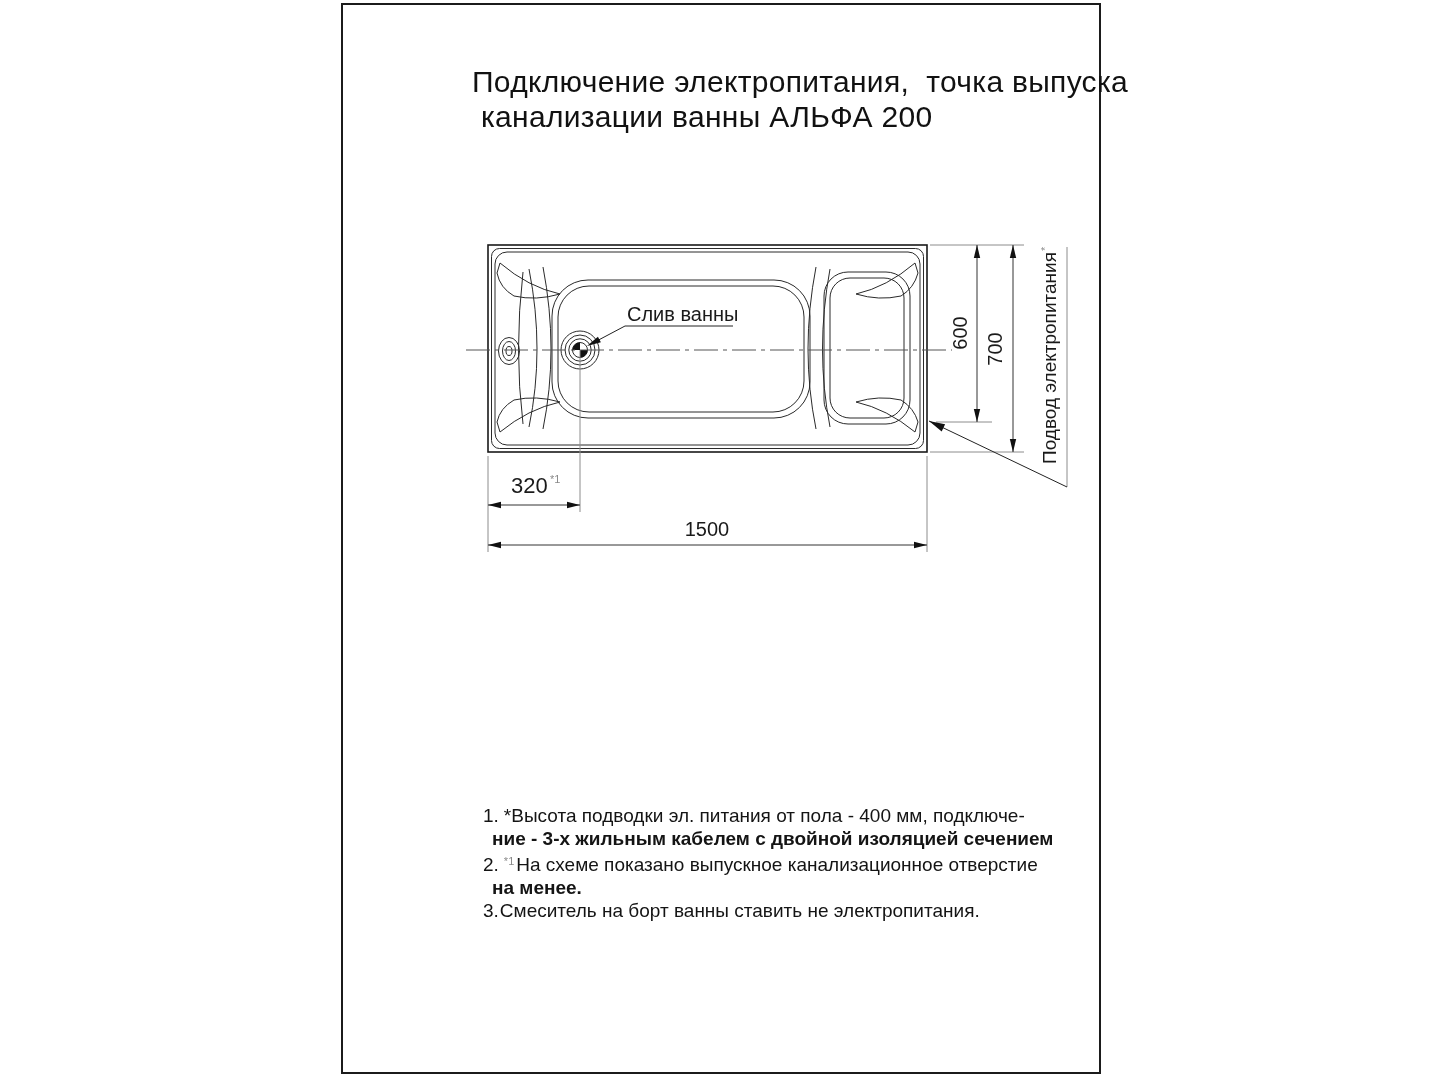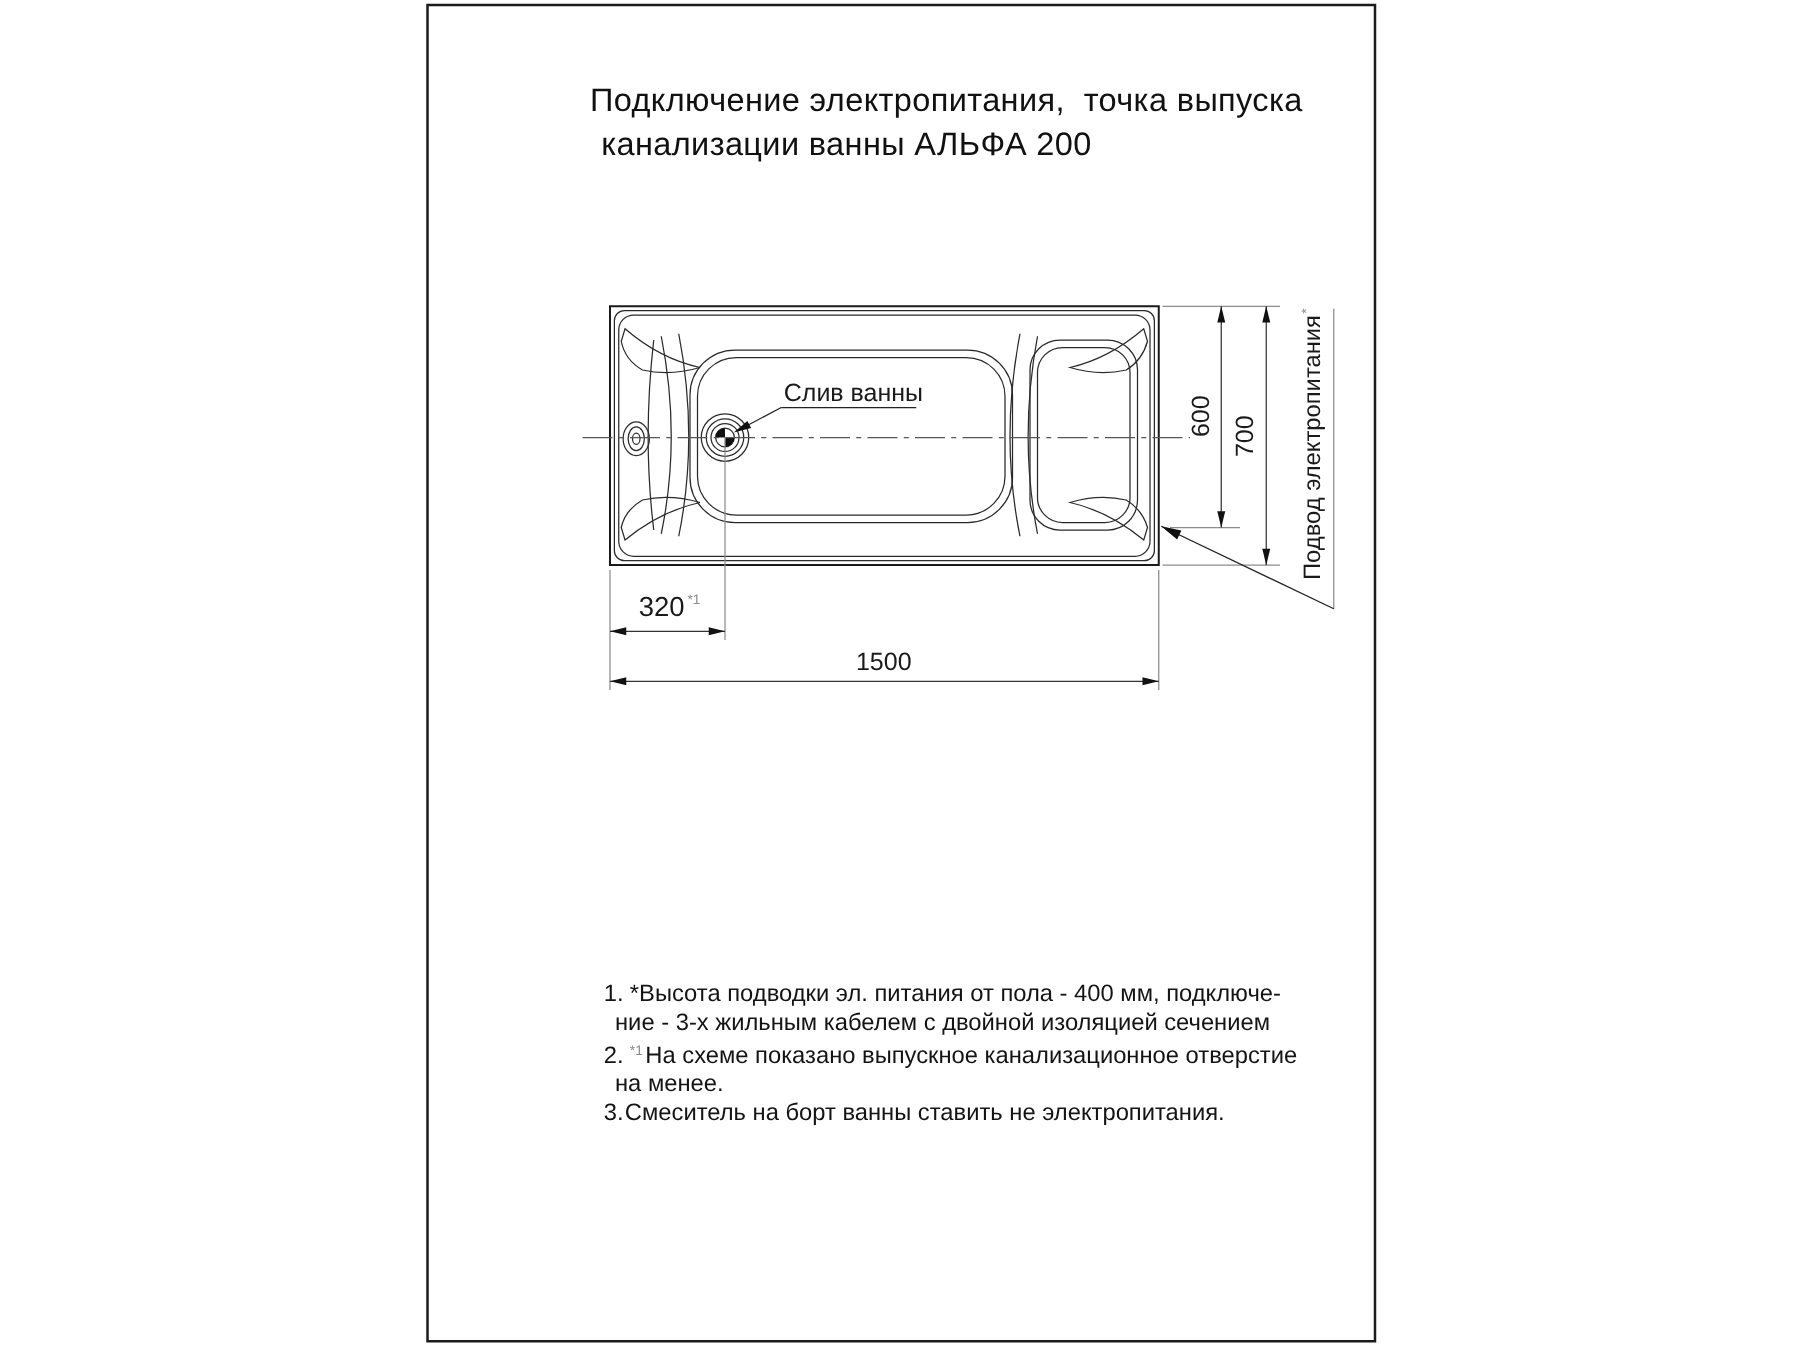--- a/index.html
+++ b/index.html
@@ -6,21 +6,21 @@
   body {
     width:1440px; height:1080px; position:relative; overflow:hidden;
     font-family:"Liberation Sans", sans-serif; color:#1a1a1a;
     -webkit-font-smoothing:antialiased;
   }
   .page {
     position:absolute; left:341px; top:3px; width:760px; height:1071px;
     box-sizing:border-box; border:2px solid #1b1b1b; background:#ffffff;
   }
   .title-line {
-    position:absolute; white-space:pre; font-size:26px; letter-spacing:0.3px;
+    position:absolute; white-space:pre; font-size:30px; letter-spacing:0.3px;
     color:#111;
   }
   #title-line-1 { left:129px; top:60px; }
   #title-line-2 { left:138px; top:95px; }
   svg.draw { position:absolute; left:0; top:0; width:756px; height:1067px; }
 
   
   .tub      { fill:none; stroke:#2a2a2a; stroke-width:1; }
   .tub-outer{ stroke-width:1.6; stroke:#1a1a1a; }
   .dim  { stroke:#333333; stroke-width:1; fill:none; }
@@ -30,28 +30,28 @@
   .arr  { fill:#111111; stroke:none; }
   .blk  { fill:#111111; stroke:none; }
   .dimtext { font-size:20px; fill:#1a1a1a; font-family:"Liberation Sans",sans-serif; }
   .bigdim  { font-size:22px; }
   .suptext { font-size:11px; fill:#8a8a8a; font-family:"Liberation Sans",sans-serif; }
   .lbltext { font-size:20px; fill:#1a1a1a; font-family:"Liberation Sans",sans-serif; }
   .rottext { font-size:19px; fill:#1a1a1a; font-family:"Liberation Sans",sans-serif; }
 
   
   .notes {
-    position:absolute; left:140px; top:779px; width:580px;
+    position:absolute; left:140px; top:799px; width:580px;
     font-size:19px; line-height:23px; color:#141414;
   }
   .nline { white-space:pre; }
   .nnum  { margin-right:5px; }
   .note3 .nnum { margin-right:1px; }
   .nsup  { font-size:11px; color:#8a8a8a; vertical-align:6px; margin-right:2px; }
-  .cont  { padding-left:9px; }
+  .cont  { padding-left:9px;font-weight:bold; }
 </style>
 </head>
 <body>
 
 <div class="page">
 
   <div class="title-line" id="title-line-1">Подключение электропитания,  точка выпуска</div>
   <div class="title-line" id="title-line-2">канализации ванны АЛЬФА 200</div>
 
   <svg class="draw" viewBox="343 5 756 1067" xmlns="http://www.w3.org/2000/svg">

